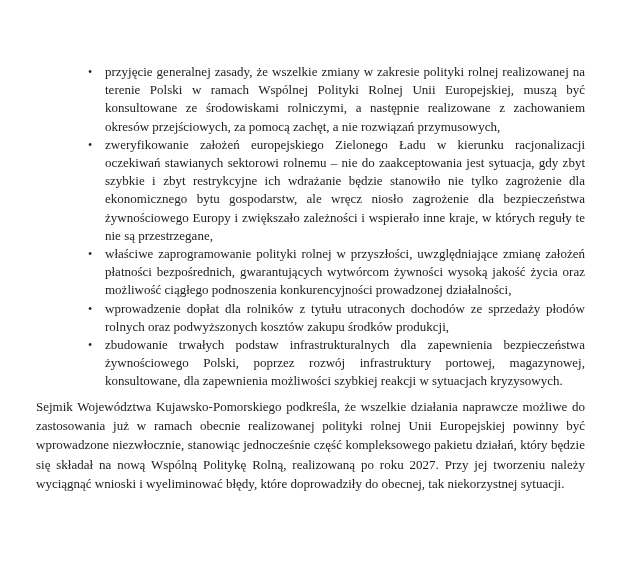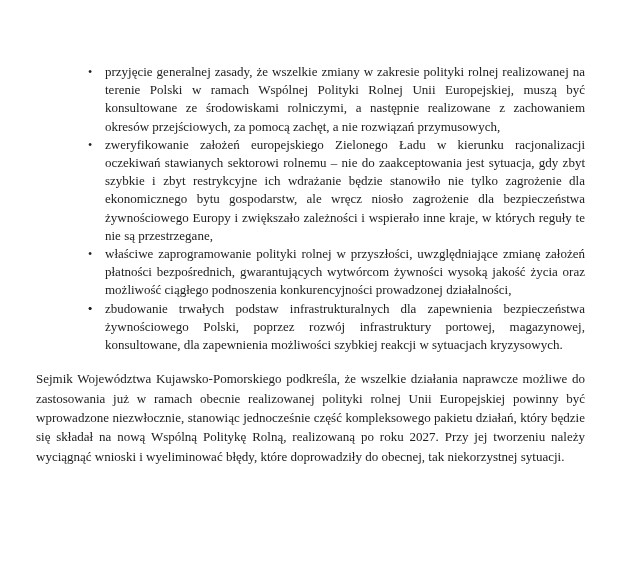--- a/index.html
+++ b/index.html
@@ -36,21 +36,21 @@
     text-align: justify;
     text-justify: inter-word;
   }
   ul.bullet-list li .bullet {
     position: absolute;
     left: 1px;
     top: 0;
     font-size: 12px;
   }
   p.closing {
-    margin: 15px 35px 0 36px;
+    margin: 6px 35px 0 36px;
     width: 549px;
     font-size: 13px;
     line-height: 19.4px;
     text-align: justify;
     text-justify: inter-word;
   }
 </style>
 </head>
 <body>
 
@@ -64,20 +64,21 @@
     <li>
       <span class="bullet">•</span>
       <span>zweryfikowanie założeń europejskiego Zielonego Ładu w kierunku racjonalizacji oczekiwań stawianych sektorowi rolnemu – nie do zaakceptowania jest sytuacja, gdy zbyt szybkie i zbyt restrykcyjne ich wdrażanie będzie stanowiło nie tylko zagrożenie dla ekonomicznego bytu gospodarstw, ale wręcz niosło zagrożenie dla bezpieczeństwa żywnościowego Europy i zwiększało zależności i wspierało inne kraje, w których reguły te nie są przestrzegane,</span>
     </li>
     <li>
       <span class="bullet">•</span>
       <span>właściwe zaprogramowanie polityki rolnej w przyszłości, uwzględniające zmianę założeń płatności bezpośrednich, gwarantujących wytwórcom żywności wysoką jakość życia oraz możliwość ciągłego podnoszenia konkurencyjności prowadzonej działalności,</span>
     </li>
     <li>
       <span class="bullet">•</span>
+      <span>wprowadzenie dopłat dla rolników z tytułu utraconych dochodów ze sprzedaży płodów rolnych oraz podwyższonych kosztów zakupu środków produkcji,</span>
     </li>
     <li>
       <span class="bullet">•</span>
       <span>zbudowanie trwałych podstaw infrastrukturalnych dla zapewnienia bezpieczeństwa żywnościowego Polski, poprzez rozwój infrastruktury portowej, magazynowej, konsultowane, dla zapewnienia możliwości szybkiej reakcji w sytuacjach kryzysowych.</span>
     </li>
   </ul>
 
   <p class="closing">Sejmik Województwa Kujawsko-Pomorskiego podkreśla, że wszelkie działania naprawcze możliwe do zastosowania już w ramach obecnie realizowanej polityki rolnej Unii Europejskiej powinny być wprowadzone niezwłocznie, stanowiąc jednocześnie część kompleksowego pakietu działań, który będzie się składał na nową Wspólną Politykę Rolną, realizowaną po roku 2027. Przy jej tworzeniu należy wyciągnąć wnioski i wyeliminować błędy, które doprowadziły do obecnej, tak niekorzystnej sytuacji.</p>
 
 </div>

